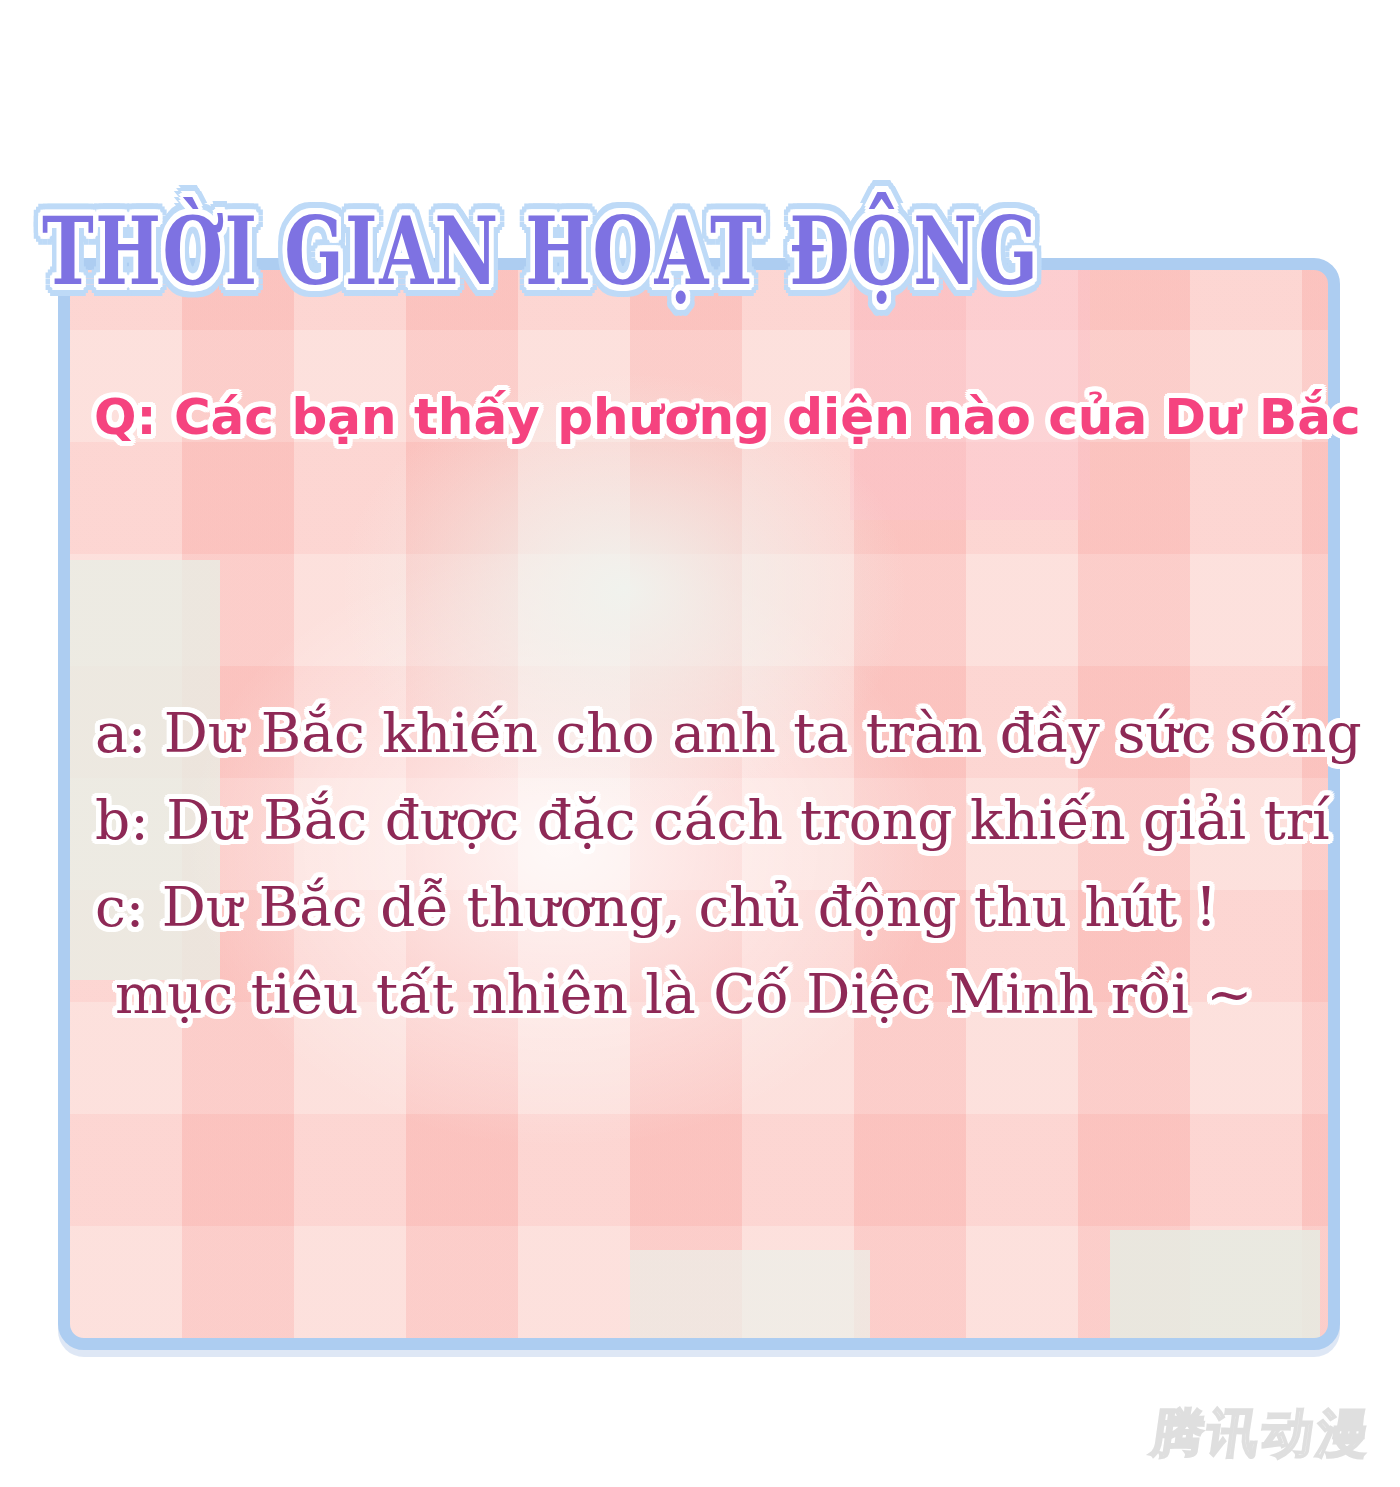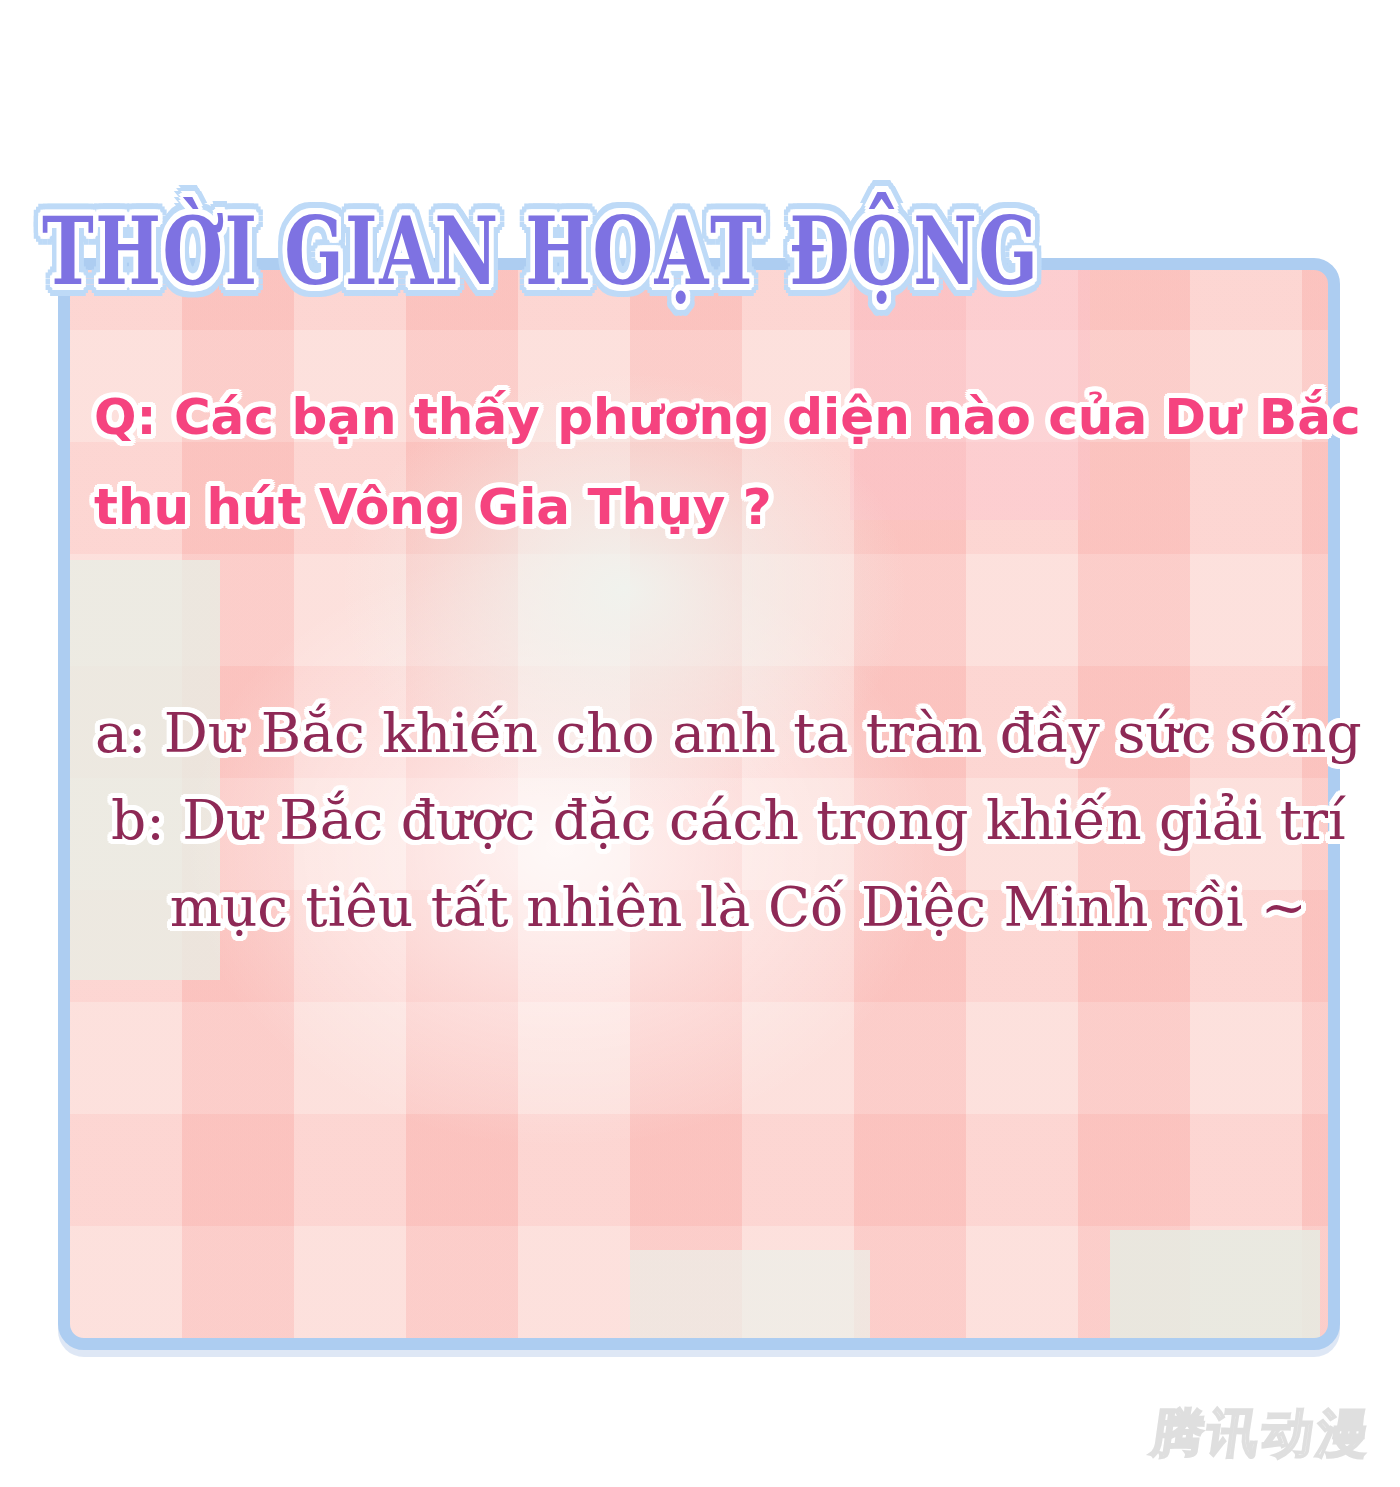--- a/index.html
+++ b/index.html
@@ -77,21 +77,20 @@
     white-space:nowrap;
   }
 
   
   .options{
     position:absolute;left:95px;top:690px;z-index:4;
     font-family:"DejaVu Serif",serif;
     font-size:55px;line-height:87px;
     color:var(--option-maroon,#8e2956);
     white-space:nowrap;
-    text-align:center;
   }
   .opt-line.indent{padding-left:20px;}
 
   
   .watermark{
     position:absolute;left:1152px;top:1402px;z-index:2;
     font-family:"DejaVu Sans",sans-serif;
     font-weight:bold;
     font-size:52px;line-height:62px;
     letter-spacing:3px;
@@ -106,24 +105,24 @@
 <body>
 
 <div class="page">
 
   <div class="panel"></div>
 
   <h1 class="title">THỜI GIAN HOẠT ĐỘNG</h1>
 
   <div class="question outlined">
     <div class="q-line">Q: Các bạn thấy phương diện nào của Dư Bắc</div>
-    <div class="q-line">thu hút Vông Gia Thụy ?</div>
   </div>
 
   <div class="options outlined">
     <div class="opt-line">a: Dư Bắc khiến cho anh ta tràn đầy sức sống</div>
     <div class="opt-line">b: Dư Bắc được đặc cách trong khiến giải trí</div>
+    <div class="opt-line">c: Dư Bắc dễ thương, chủ động thu hút !</div>
     <div class="opt-line indent">mục tiêu tất nhiên là Cố Diệc Minh rồi ~</div>
   </div>
 
   <div class="watermark">腾讯动漫</div>
 
 </div>
 
 </body></html>

